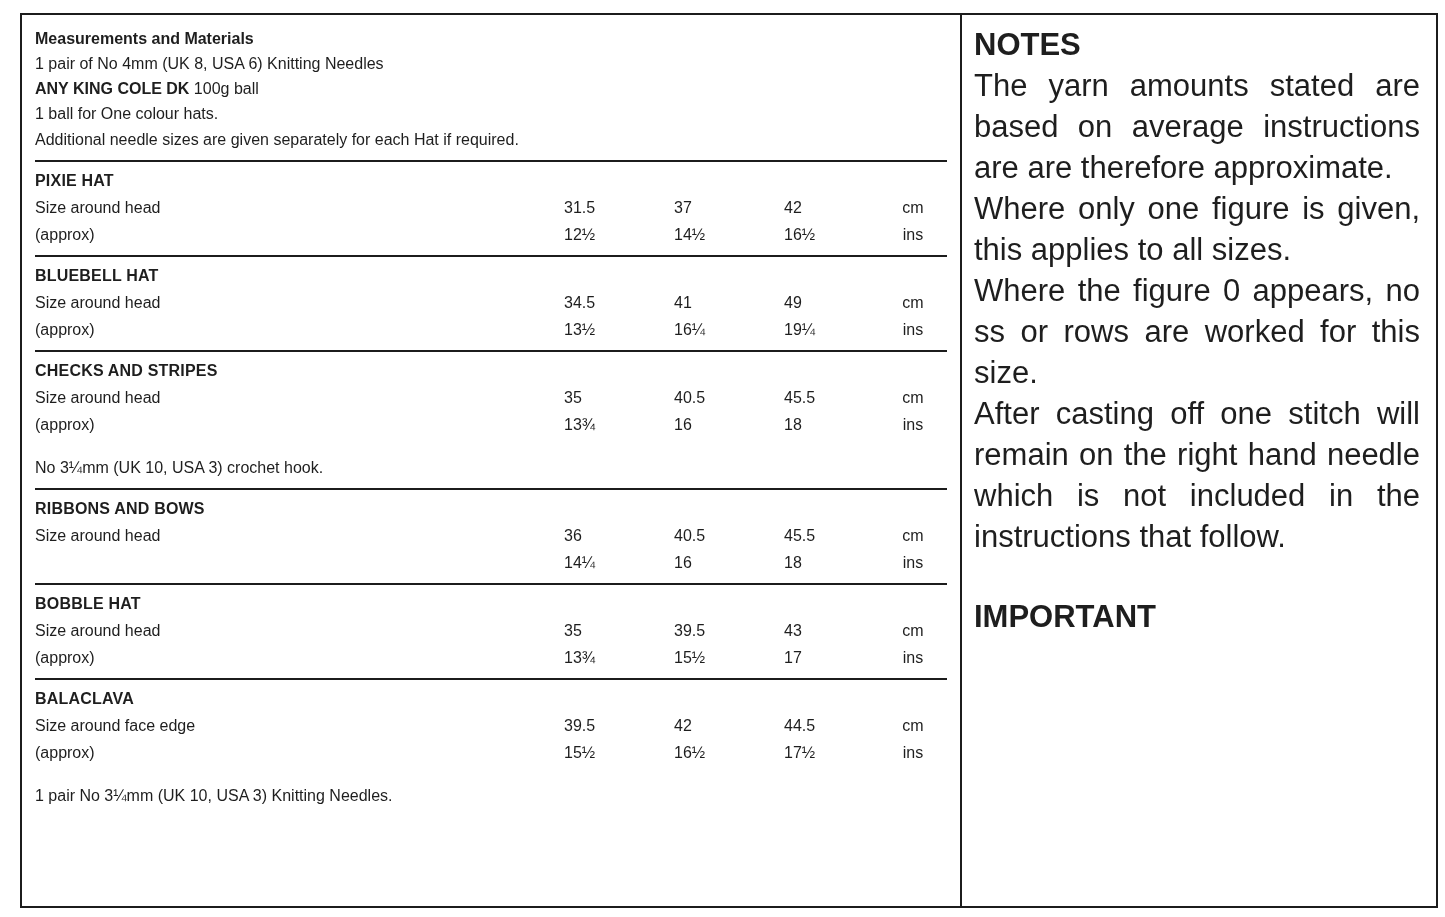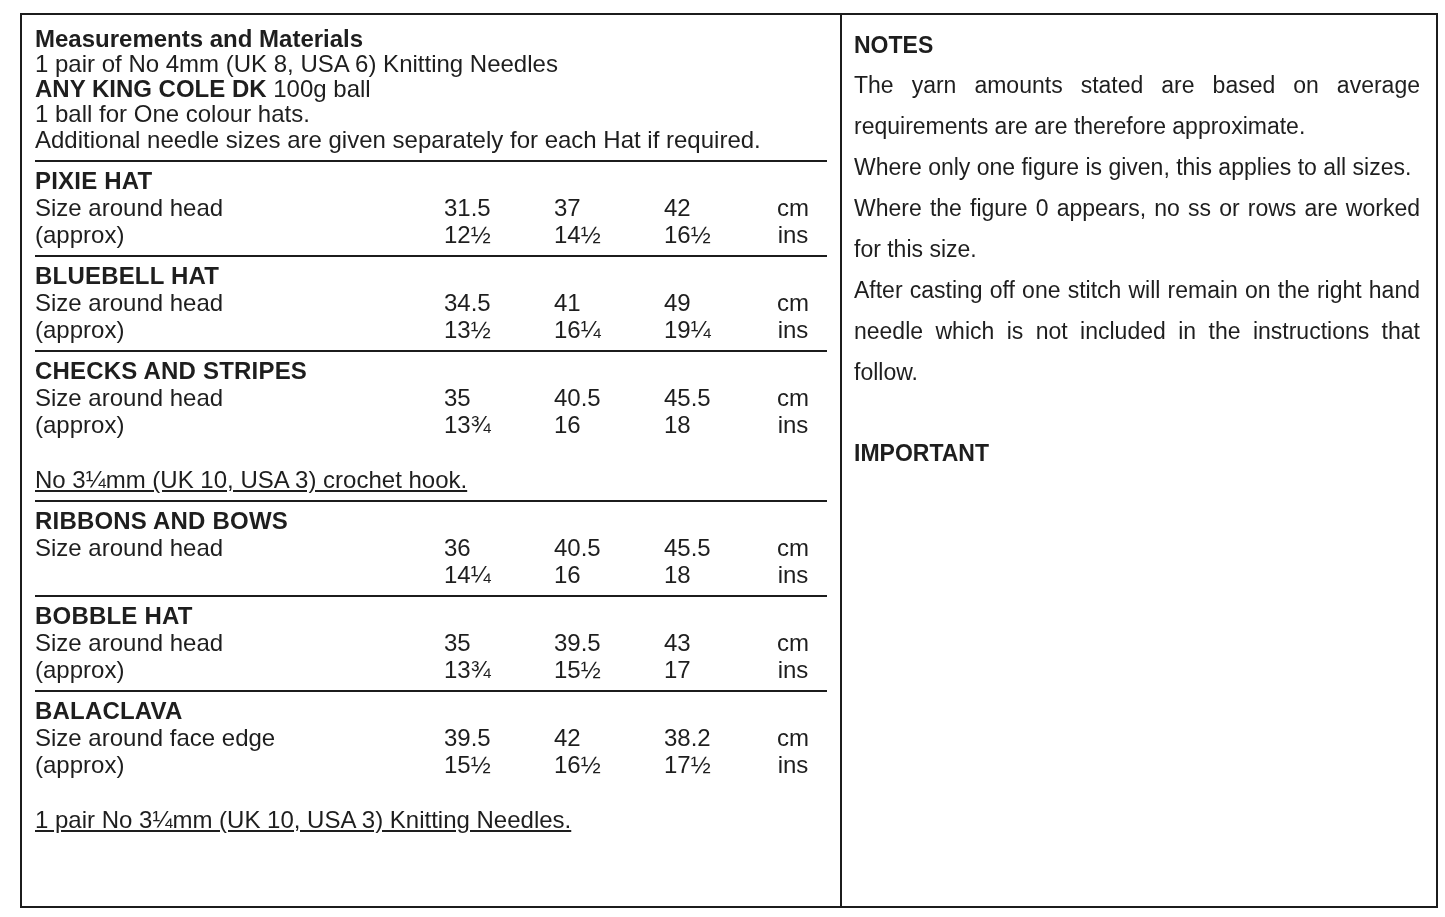--- a/index.html
+++ b/index.html
@@ -13,49 +13,49 @@
   .doc {
     position: absolute;
     left: 20px; top: 13px;
     width: 1418px; height: 895px;
     border: 2px solid #1c1c1c;
     display: flex;
     background: #ffffff;
   }
   
   .left-pane {
-    width: 820px;
+    width: 940px;
     border-right: 2px solid #1c1c1c;
     padding: 11px 13px 0 13px;
-    font-size: 24px;
+    font-size: 16px;
   }
   .intro-line { line-height: 25px; }
   .intro-title { font-weight: bold; }
   .additional-line { line-height: 27px; }
   .rule {
     border: none;
     border-top: 2px solid #1c1c1c;
     margin: 7px 0 5px 0;
   }
   .section-title { font-weight: bold; line-height: 27px; letter-spacing: 0.2px; }
   .trow {
     display: grid;
     grid-template-columns: 1fr 110px 110px 110px 38px;
     padding-right: 15px;
     line-height: 27px;
   }
   .trow .lbl { text-align: left; }
   .trow .val { text-align: left; }
   .trow .unit { text-align: center; }
-  .section-note { margin-top: 28px; line-height: 27px; text-decoration: underline; }
+  .section-note { margin-top: 16px; line-height: 27px; }
   
   .right-pane {
     flex: 1;
     padding: 10px 16px 0 12px;
-    font-size: 23px;
+    font-size: 31px;
     line-height: 41px;
   }
   .notes-heading, .important-heading {
     font-weight: bold;
     line-height: 40px;
   }
   .right-pane p {
     text-align: justify;
     line-height: 41px;
   }
@@ -176,38 +176,38 @@
     </div>
 
     <hr class="rule">
 
     <div class="section">
       <div class="section-title">BALACLAVA</div>
       <div class="trow">
         <span class="lbl">Size around face edge</span>
         <span class="val">39.5</span>
         <span class="val">42</span>
-        <span class="val">38.2</span>
+        <span class="val">44.5</span>
         <span class="unit">cm</span>
       </div>
       <div class="trow">
         <span class="lbl">(approx)</span>
         <span class="val">15½</span>
         <span class="val">16½</span>
         <span class="val">17½</span>
         <span class="unit">ins</span>
       </div>
       <div class="section-note">1 pair No 3¼mm (UK 10, USA 3) Knitting Needles.</div>
     </div>
 
   </div>
 
   <div class="right-pane">
     <div class="notes-heading">NOTES</div>
-    <p>The yarn amounts stated are based on average requirements are are therefore approximate.</p>
+    <p>The yarn amounts stated are based on average instructions are are therefore approximate.</p>
     <p>Where only one figure is given, this applies to all sizes.</p>
     <p>Where the figure 0 appears, no ss or rows are worked for this size.</p>
     <p>After casting off one stitch will remain on the right hand needle which is not included in the instructions that follow.</p>
 
     <div class="important-heading">IMPORTANT</div>
   </div>
 
 </div>
 
 </body></html>

